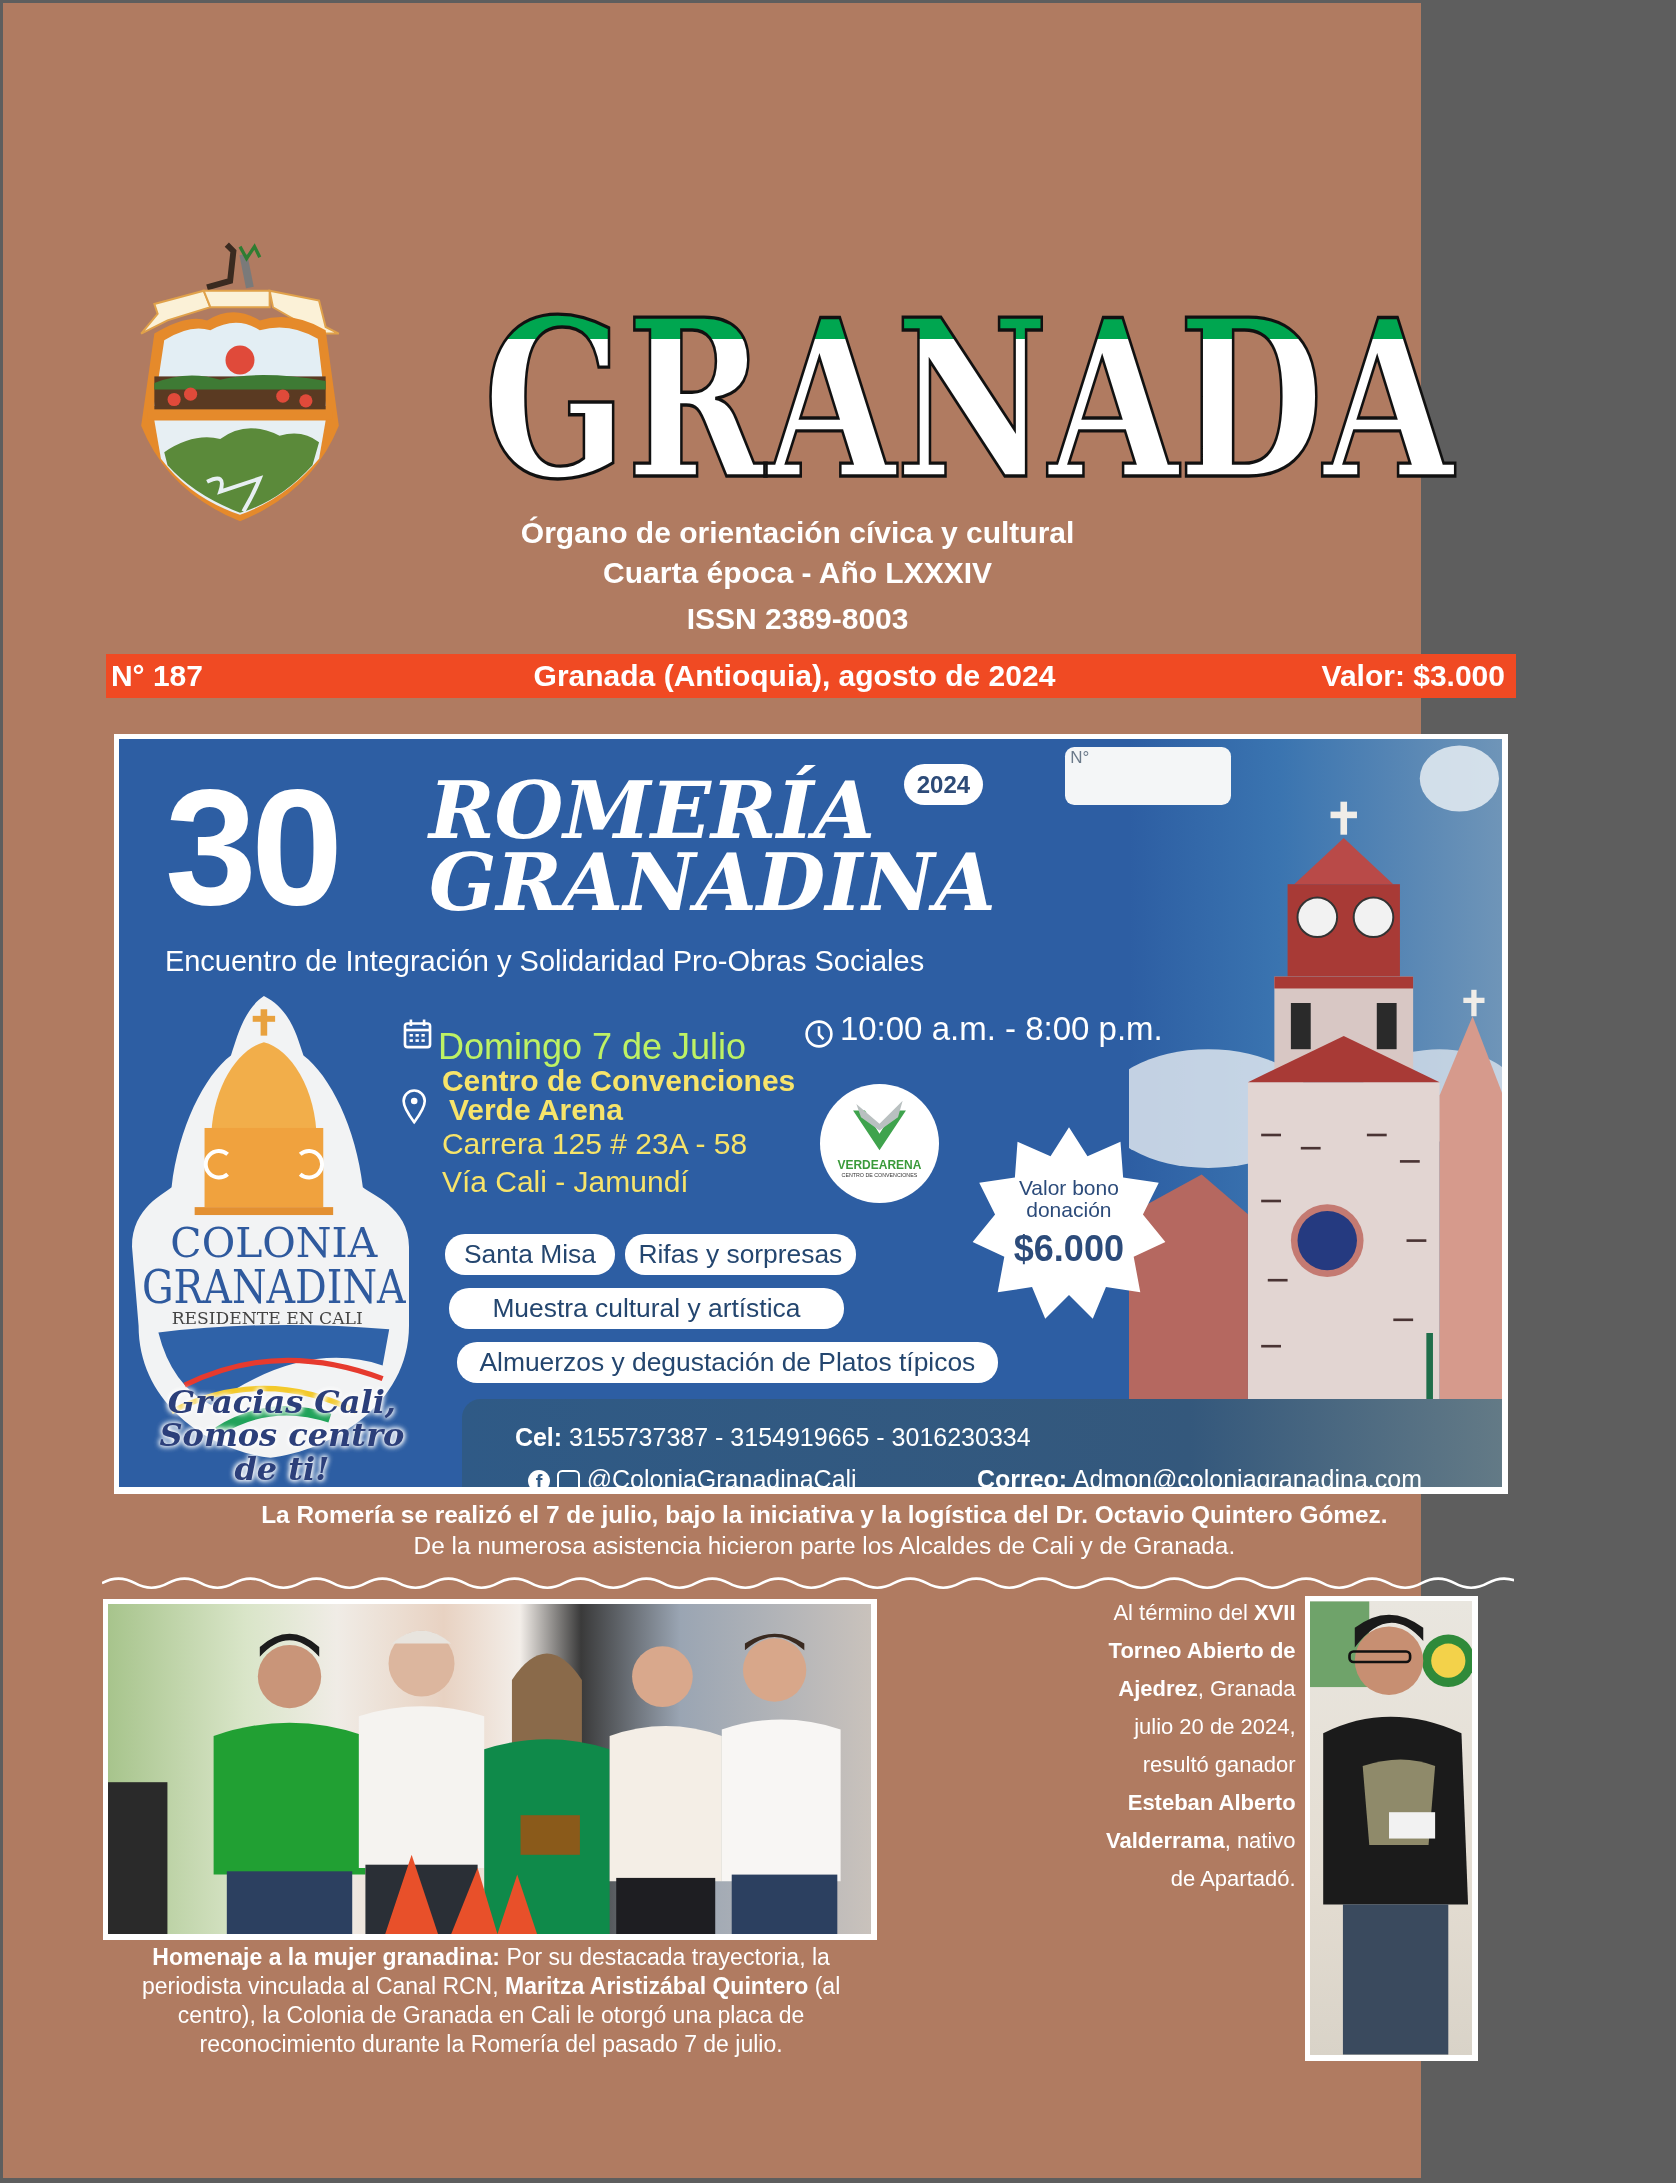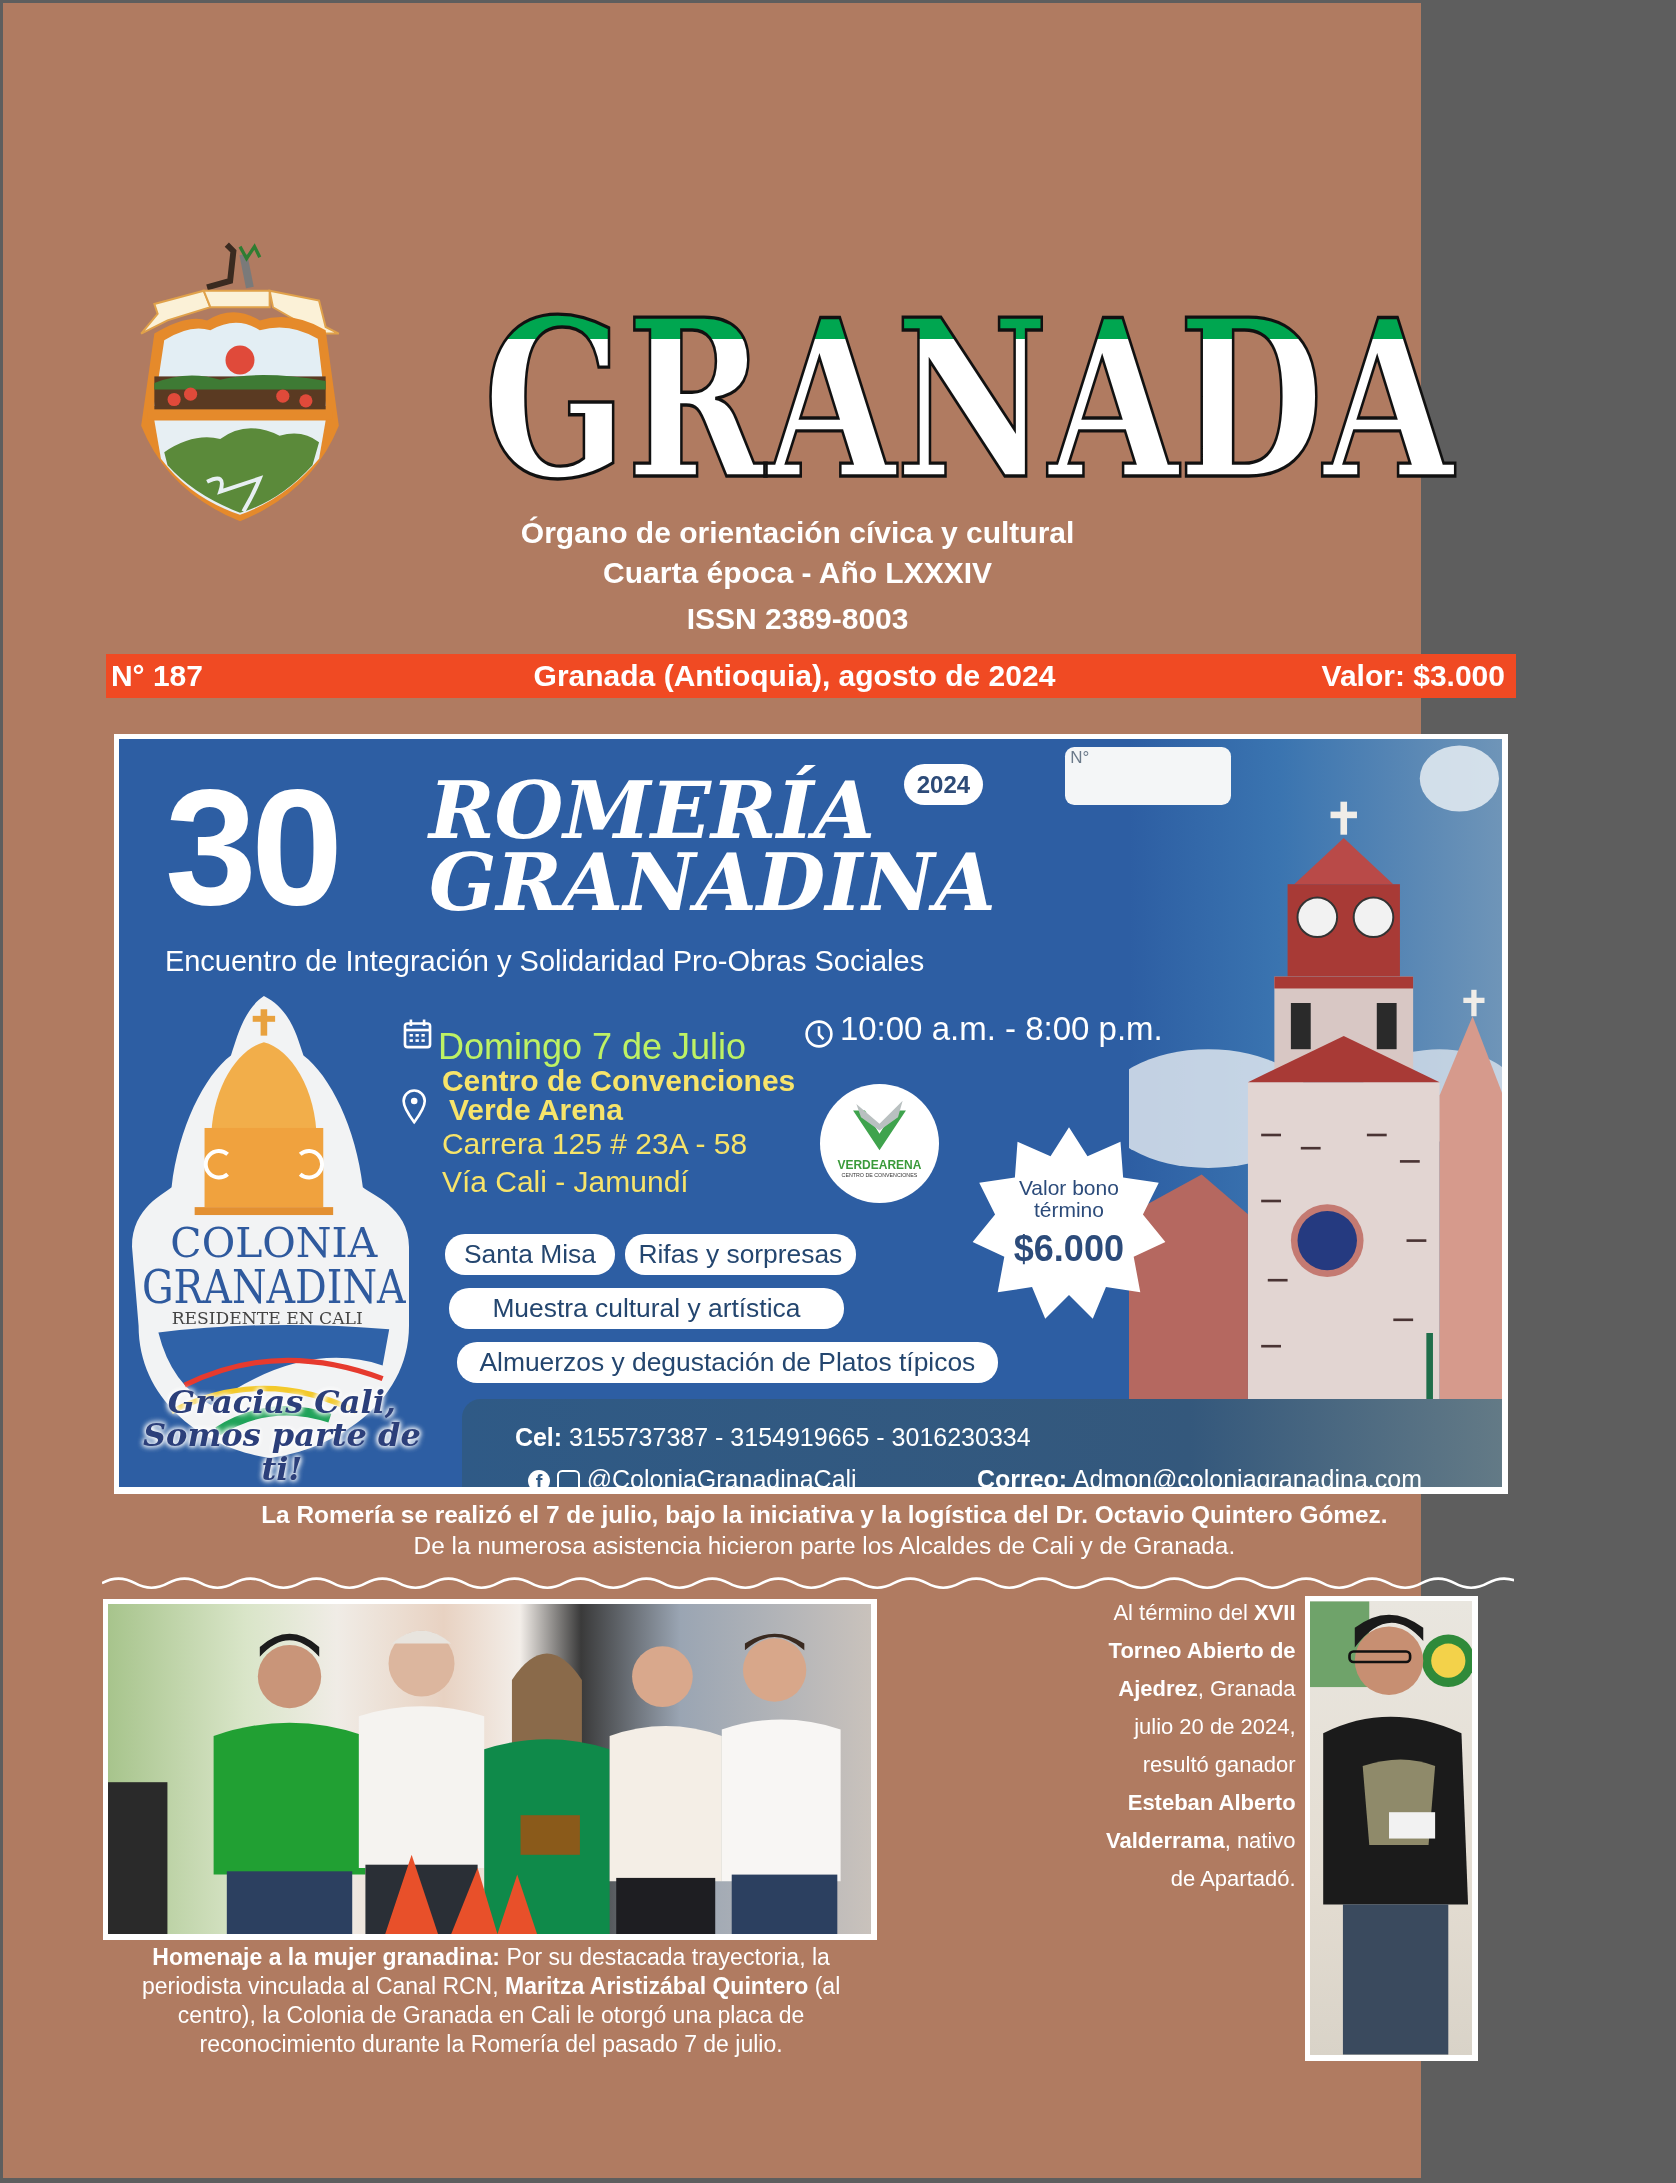--- a/index.html
+++ b/index.html
@@ -210,21 +210,21 @@
           <path d="M55 30 L90 60 L125 25 L118 50 L90 70 L62 50Z" fill="#b9c0c0"></path>
         </svg>
         <div class="vt">VERDEARENA</div>
         <div class="vs">CENTRO DE CONVENCIONES</div>
       </div>
 
       <div class="star">
         <svg width="198" height="198" viewBox="0 0 300 300" style="position:absolute;left:0;top:0">
           <polygon fill="#fff" points="150,8 178,52 228,30 232,84 286,92 262,140 296,182 248,204 258,258 206,250 186,298 150,262 114,298 94,250 42,258 52,204 4,182 38,140 14,92 68,84 72,30 122,52"></polygon>
         </svg>
-        <div class="s1"><span>Valor bono</span><br><span>término</span></div>
+        <div class="s1"><span>Valor bono</span><br><span>donación</span></div>
         <div class="s2">$6.000</div>
       </div>
 
       <div class="pill" style="left:326px;top:495px;width:170px">Santa Misa</div>
       <div class="pill" style="left:506px;top:495px;width:231px">Rifas y sorpresas</div>
       <div class="pill" style="left:330px;top:549px;width:395px">Muestra cultural y artística</div>
       <div class="pill" style="left:338px;top:603px;width:541px">Almuerzos y degustación de Platos típicos</div>
 
       <svg class="colonia" viewBox="0 0 420 720">
         <path d="M200 0 C240 20 250 60 260 90 C300 120 340 200 350 290 C360 300 420 320 420 380 L420 500 C420 620 300 690 210 700 C120 690 10 620 10 500 L0 380 C0 320 50 300 60 290 C70 200 110 120 150 90 C160 60 170 20 200 0Z" fill="#f2f3f4"></path>
@@ -236,21 +236,21 @@
         <path d="M255 240 a20 20 0 1 1 0 30" stroke="#fff" stroke-width="6" fill="none"></path>
         <rect x="95" y="320" width="210" height="12" fill="#e39032"></rect>
         <text x="215" y="395" text-anchor="middle" font-family="DejaVu Serif, serif" font-size="62" fill="#2f5a9e">COLONIA</text>
         <text x="215" y="465" text-anchor="middle" font-family="DejaVu Serif, serif" font-size="70" textLength="400" lengthAdjust="spacingAndGlyphs" fill="#2f5a9e">GRANADINA</text>
         <text x="205" y="497" text-anchor="middle" font-family="DejaVu Serif, serif" font-size="26" fill="#444">RESIDENTE EN CALI</text>
         <path d="M40 510 Q210 490 390 505 L380 560 Q260 520 120 620 Q60 590 40 510Z" fill="#2f62a8"></path>
         <path d="M80 590 Q220 520 380 580" stroke="#e63a2e" stroke-width="8" fill="none"></path>
         <path d="M60 630 Q200 560 340 630" stroke="#f3c92a" stroke-width="8" fill="none"></path>
         <path d="M130 660 Q210 610 300 640" stroke="#21a35a" stroke-width="14" fill="none"></path>
       </svg>
-      <div class="gracias"><span>Gracias Cali,</span><br><span>Somos parte de ti!</span></div>
+      <div class="gracias"><span>Gracias Cali,</span><br><span>Somos centro de ti!</span></div>
 
       <div class="contact-band">
         <div class="cel"><b>Cel:</b> <span>3155737387  - 3154919665  -  3016230334</span></div>
         <div class="social">
           <span style="display:inline-block;width:22.4px;height:22.4px;border-radius:50%;background:#fff;color:#2f5a86;text-align:center;font-weight:bold;font-size:20px;line-height:24px;vertical-align:middle">f</span>
           <span style="display:inline-block;width:18.5px;height:18.5px;border:2.6px solid #fff;border-radius:5.3px;vertical-align:middle"></span>
           <span>@ColoniaGranadinaCali</span>
         </div>
         <div class="correo"><b>Correo:</b> <span>Admon@coloniagranadina.com</span></div>
       </div>

